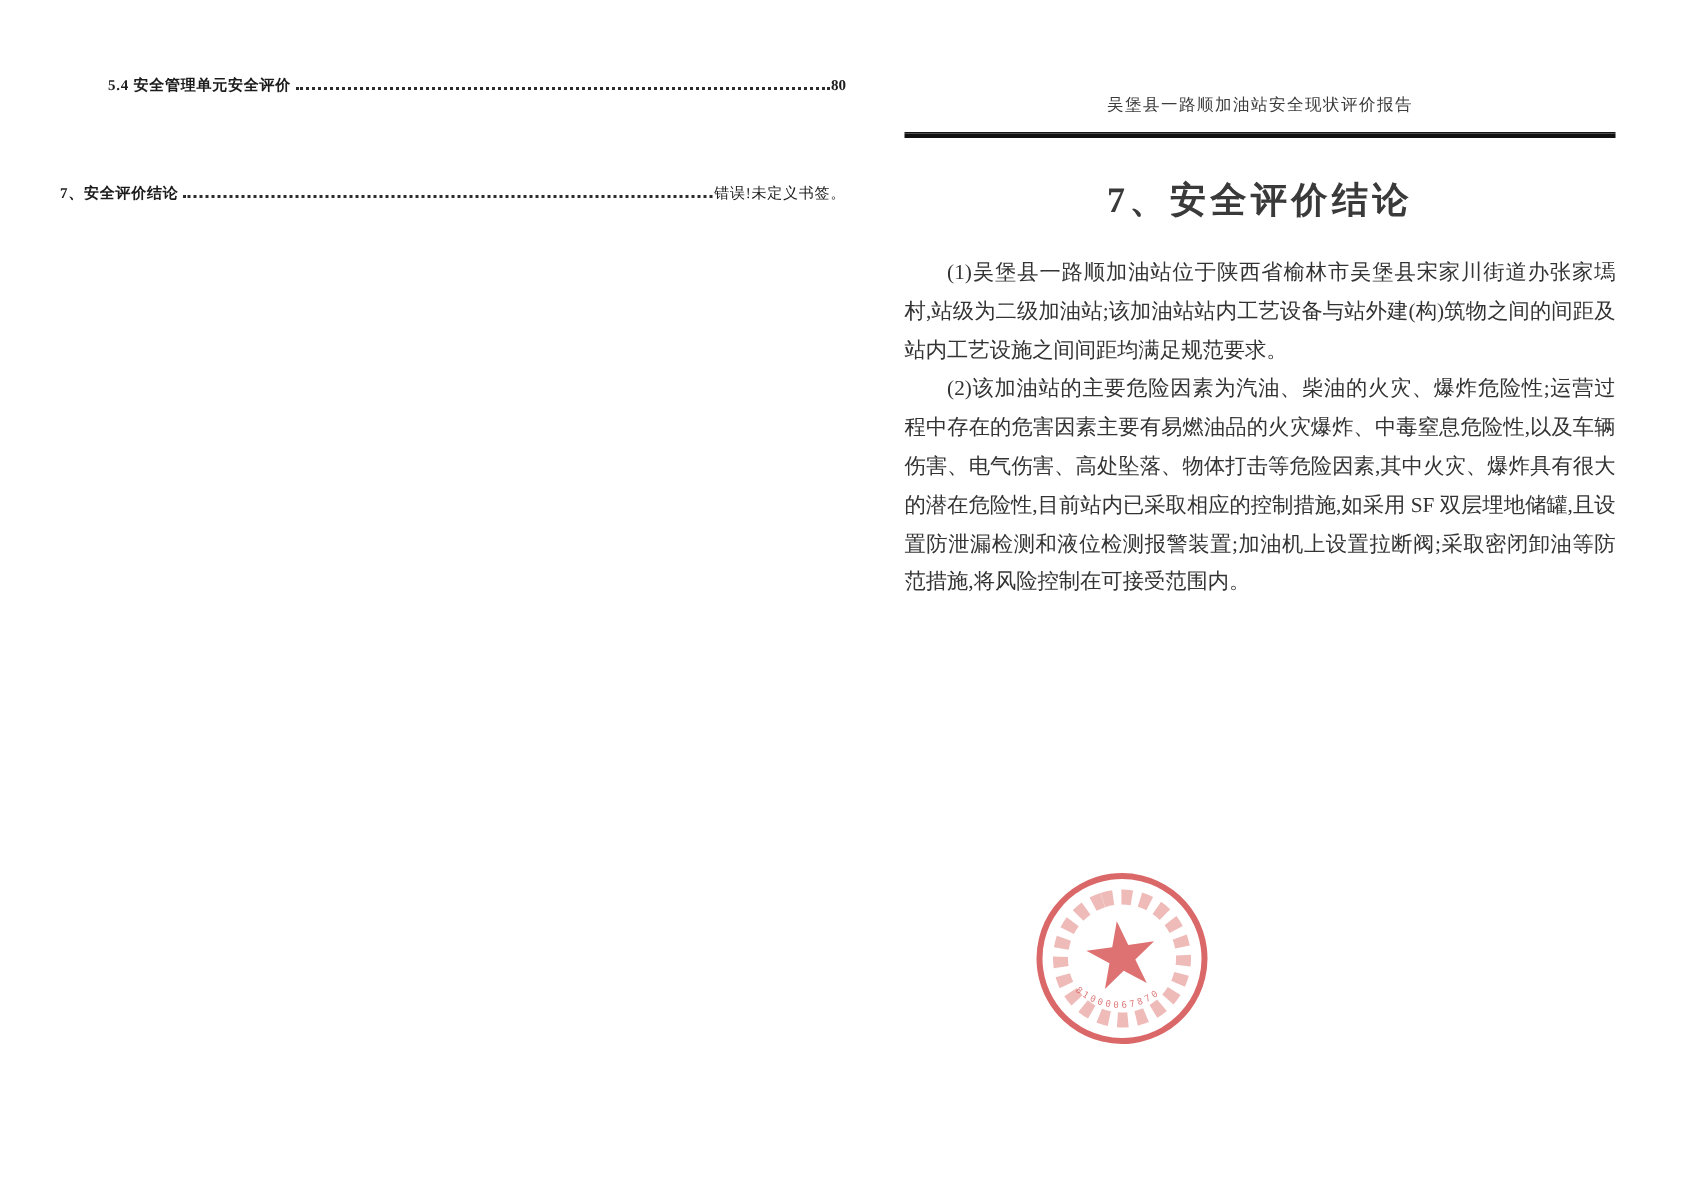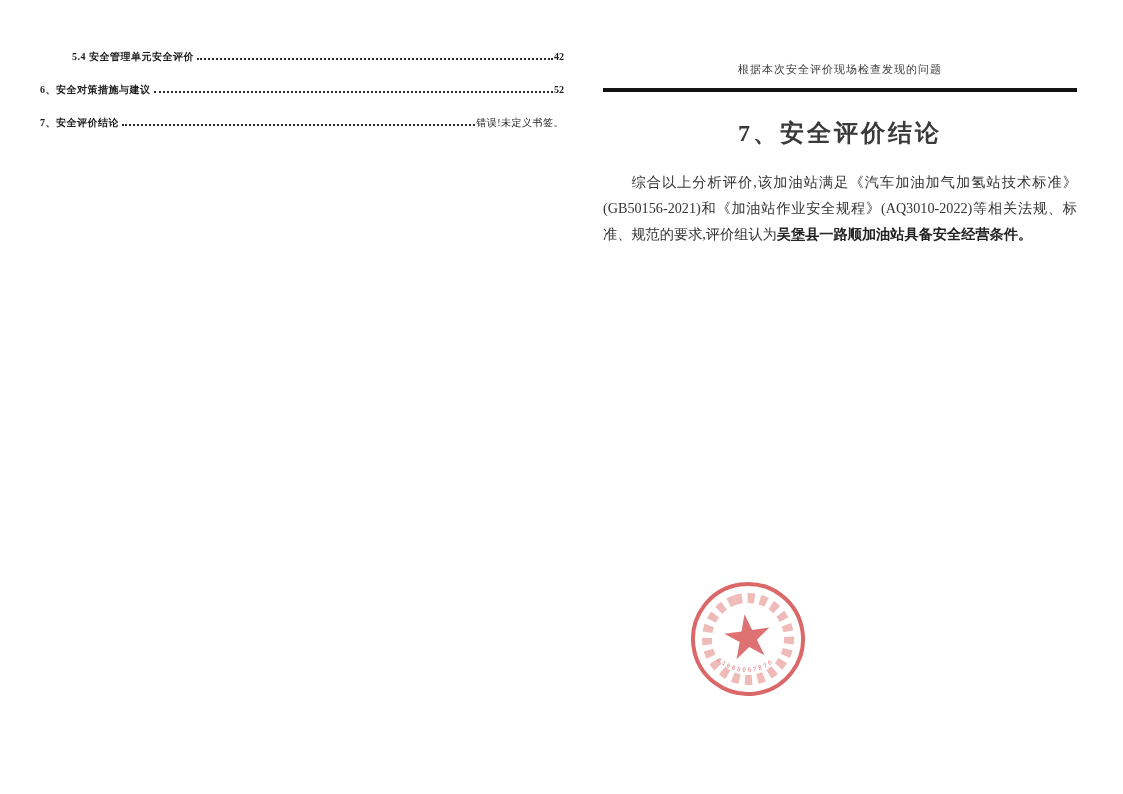--- a/index.html
+++ b/index.html
@@ -29,21 +29,21 @@
   }
   .toc-row.indent-1 { padding-left: 32px; }
   .toc-label { flex: 0 0 auto; letter-spacing: .5px; }
   .toc-leader {
     flex: 1 1 auto;
     border-bottom: 2px dotted #2c2c2c;
     margin: 0 1px 4px 3px;
     min-width: 12px;
   }
   .toc-page-num { flex: 0 0 auto; }
-  .toc-page-num.error-ref { font-weight: normal; letter-spacing: .5px; }
+  .toc-page-num.error-ref { font-weight: normal; letter-spacing: .5px; margin-top: 39px; }
 
   
   .content-page {
     position: absolute;
     left: 603px; top: 62px;
     width: 474px;
   }
   .running-header {
     text-align: center;
     font-size: 11px;
@@ -87,40 +87,36 @@
     pointer-events: none;
   }
 </style>
 </head>
 <body>
 
 <div class="toc-page">
   <div class="toc-row indent-1">
     <span class="toc-label">5.4  安全管理单元安全评价</span>
     <span class="toc-leader"></span>
-    <span class="toc-page-num">42</span>
-  </div>
-  <div class="toc-row">
-    <span class="toc-label">6、安全对策措施与建议</span>
-    <span class="toc-leader"></span>
-    <span class="toc-page-num">52</span>
+    <span class="toc-page-num">80</span>
   </div>
   <div class="toc-row">
     <span class="toc-label">7、安全评价结论</span>
     <span class="toc-leader"></span>
     <span class="toc-page-num error-ref">错误!未定义书签。</span>
   </div>
 </div>
 
 <div class="content-page">
-  <div class="running-header">根据本次安全评价现场检查发现的问题</div>
+  <div class="running-header">吴堡县一路顺加油站安全现状评价报告</div>
   <div class="header-rule"></div>
   <h1 class="chapter-title">7、安全评价结论</h1>
   <div class="doc-body">
-    <p><span>综合以上分析评价,该加油站满足《汽车加油加气加氢站技术标准》(GB50156-2021)和《加油站作业安全规程》(AQ3010-2022)等相关法规、标准、规范的要求,评价组认为</span><span class="bold-conclusion">吴堡县一路顺加油站具备安全经营条件。</span></p>
+    <p>(1)吴堡县一路顺加油站位于陕西省榆林市吴堡县宋家川街道办张家墕村,站级为二级加油站;该加油站站内工艺设备与站外建(构)筑物之间的间距及站内工艺设施之间间距均满足规范要求。</p>
+    <p>(2)该加油站的主要危险因素为汽油、柴油的火灾、爆炸危险性;运营过程中存在的危害因素主要有易燃油品的火灾爆炸、中毒窒息危险性,以及车辆伤害、电气伤害、高处坠落、物体打击等危险因素,其中火灾、爆炸具有很大的潜在危险性,目前站内已采取相应的控制措施,如采用 SF 双层埋地储罐,且设置防泄漏检测和液位检测报警装置;加油机上设置拉断阀;采取密闭卸油等防范措施,将风险控制在可接受范围内。</p>
   </div>
 </div>
 
 <svg class="seal" viewBox="0 0 122 126" aria-hidden="true">
   <g transform="rotate(-8 61 63)">
 
     <circle cx="61" cy="63" r="55" fill="none" stroke="#cf3434" stroke-width="4" opacity="0.85"></circle>
 
     <circle cx="61" cy="63" r="41" fill="none" stroke="#d4514e" stroke-width="10" stroke-dasharray="7 5.5" opacity="0.45" transform="rotate(-100 61 63)"></circle>
 

